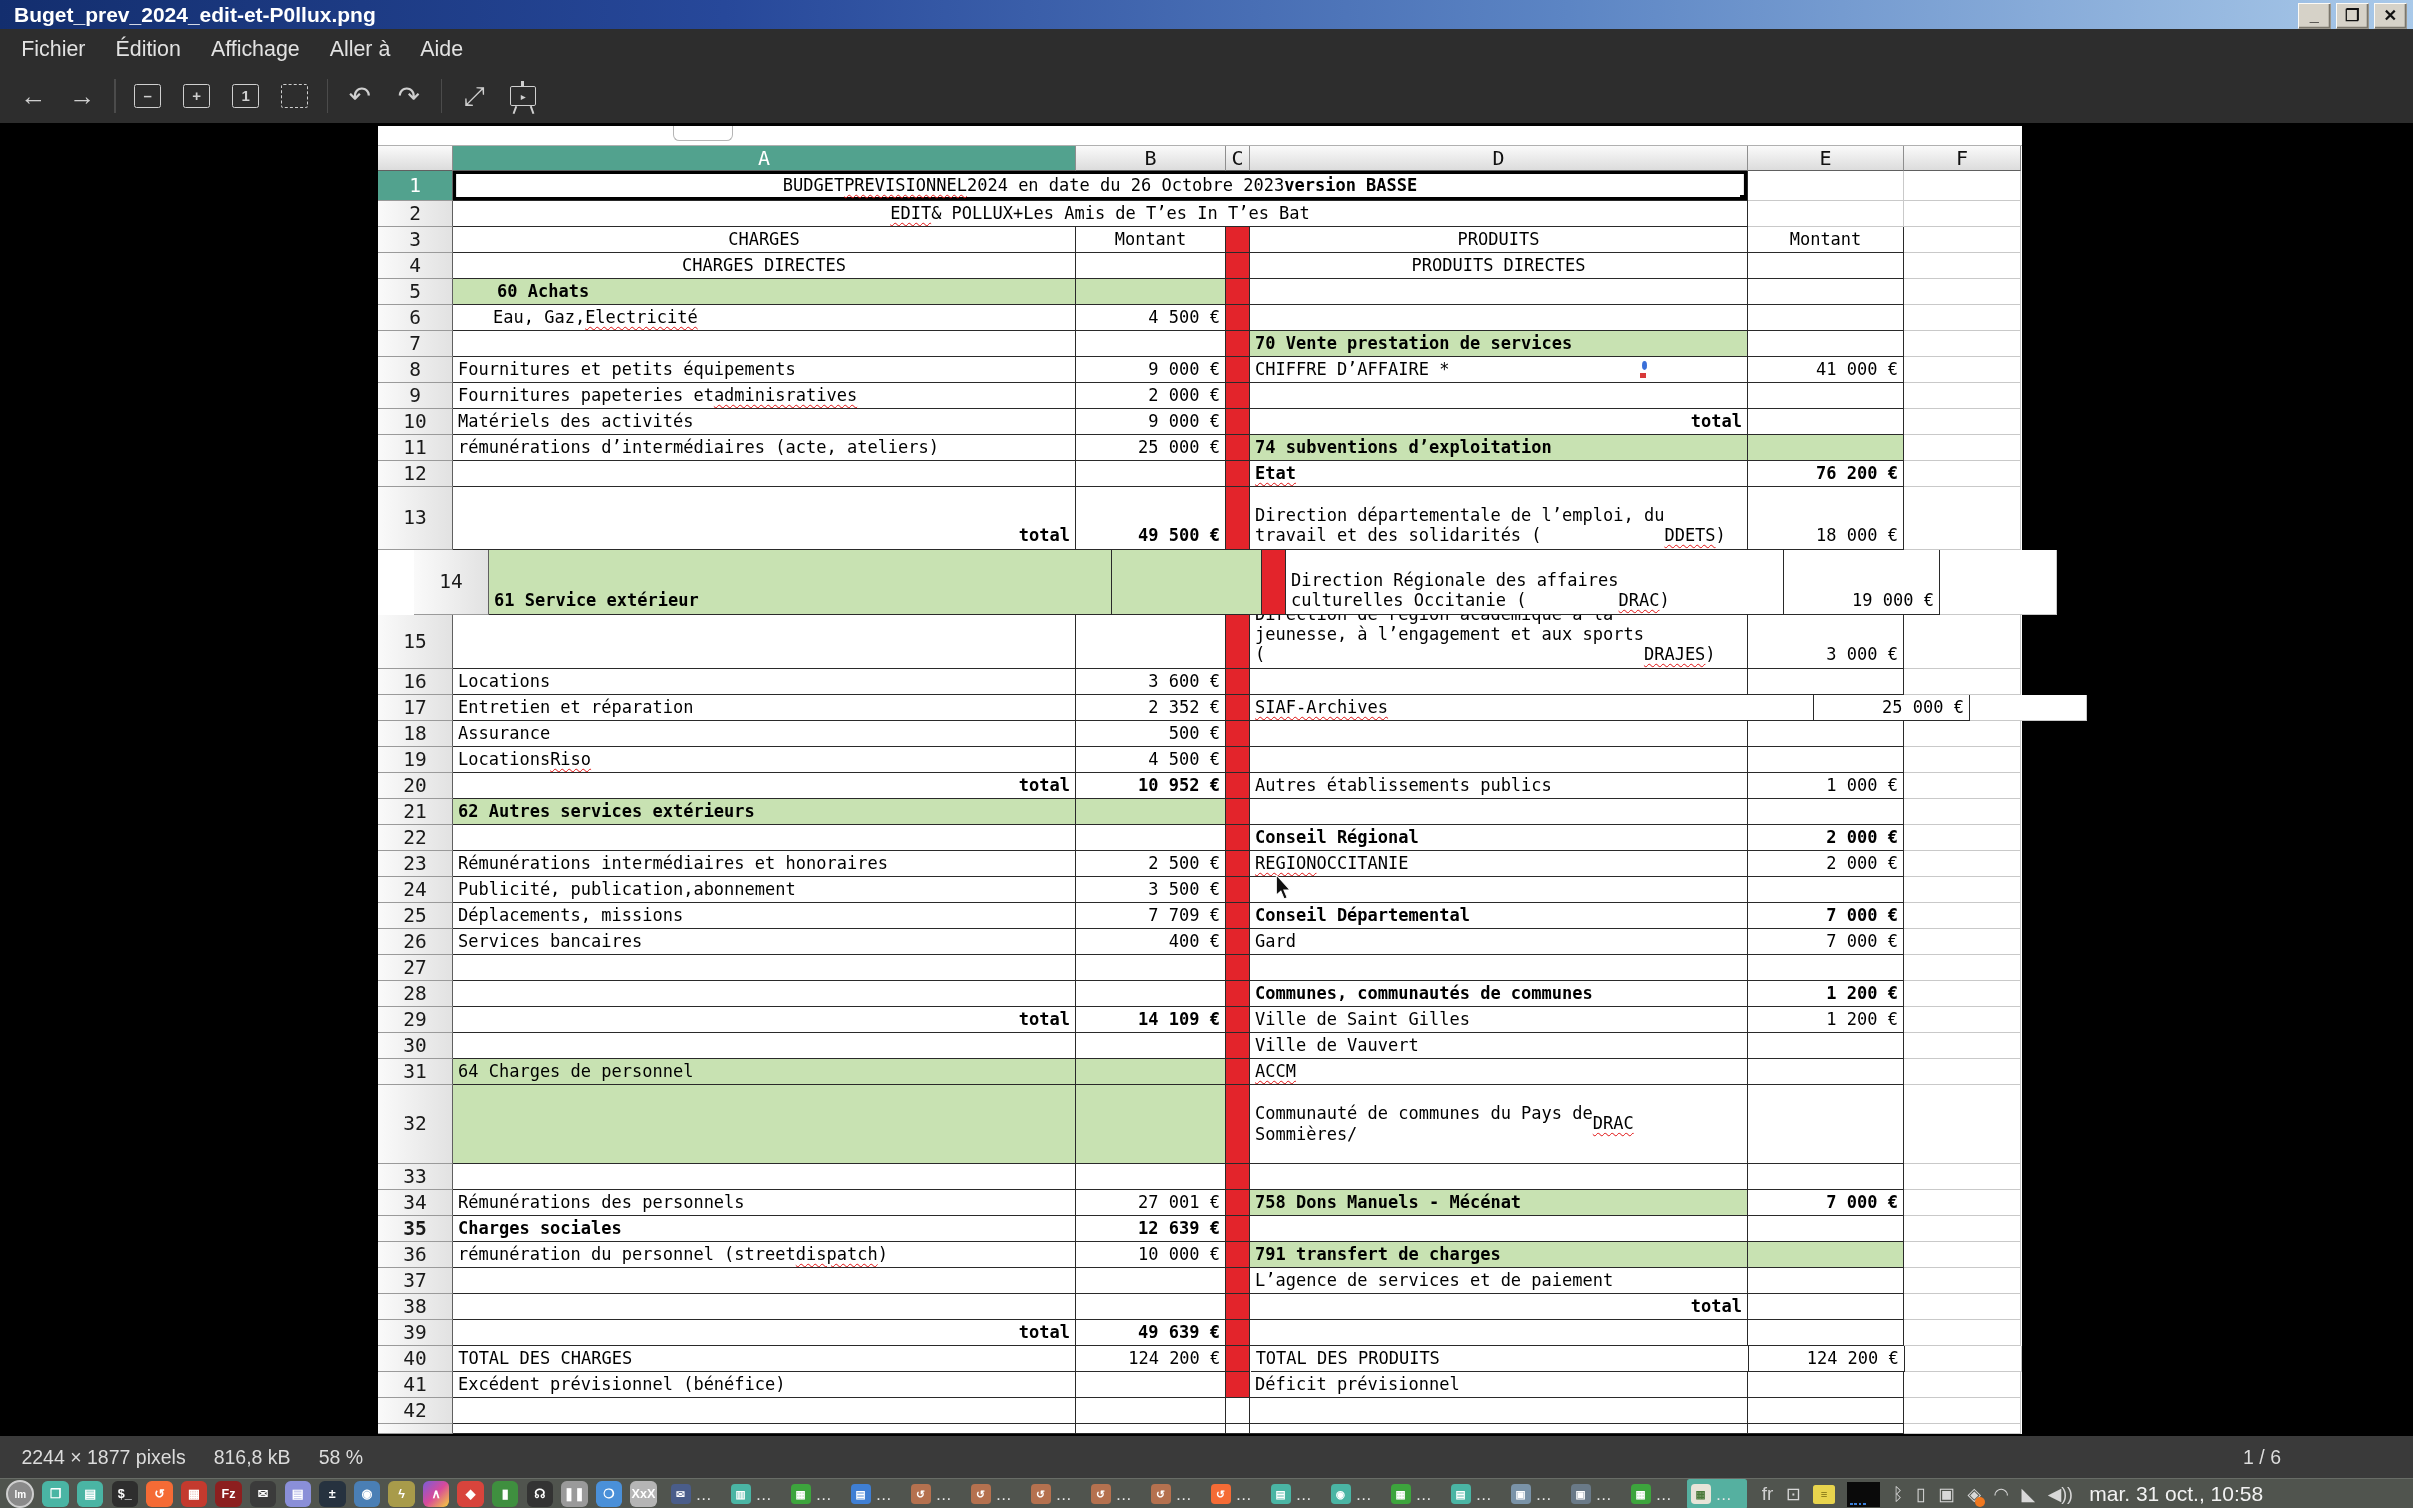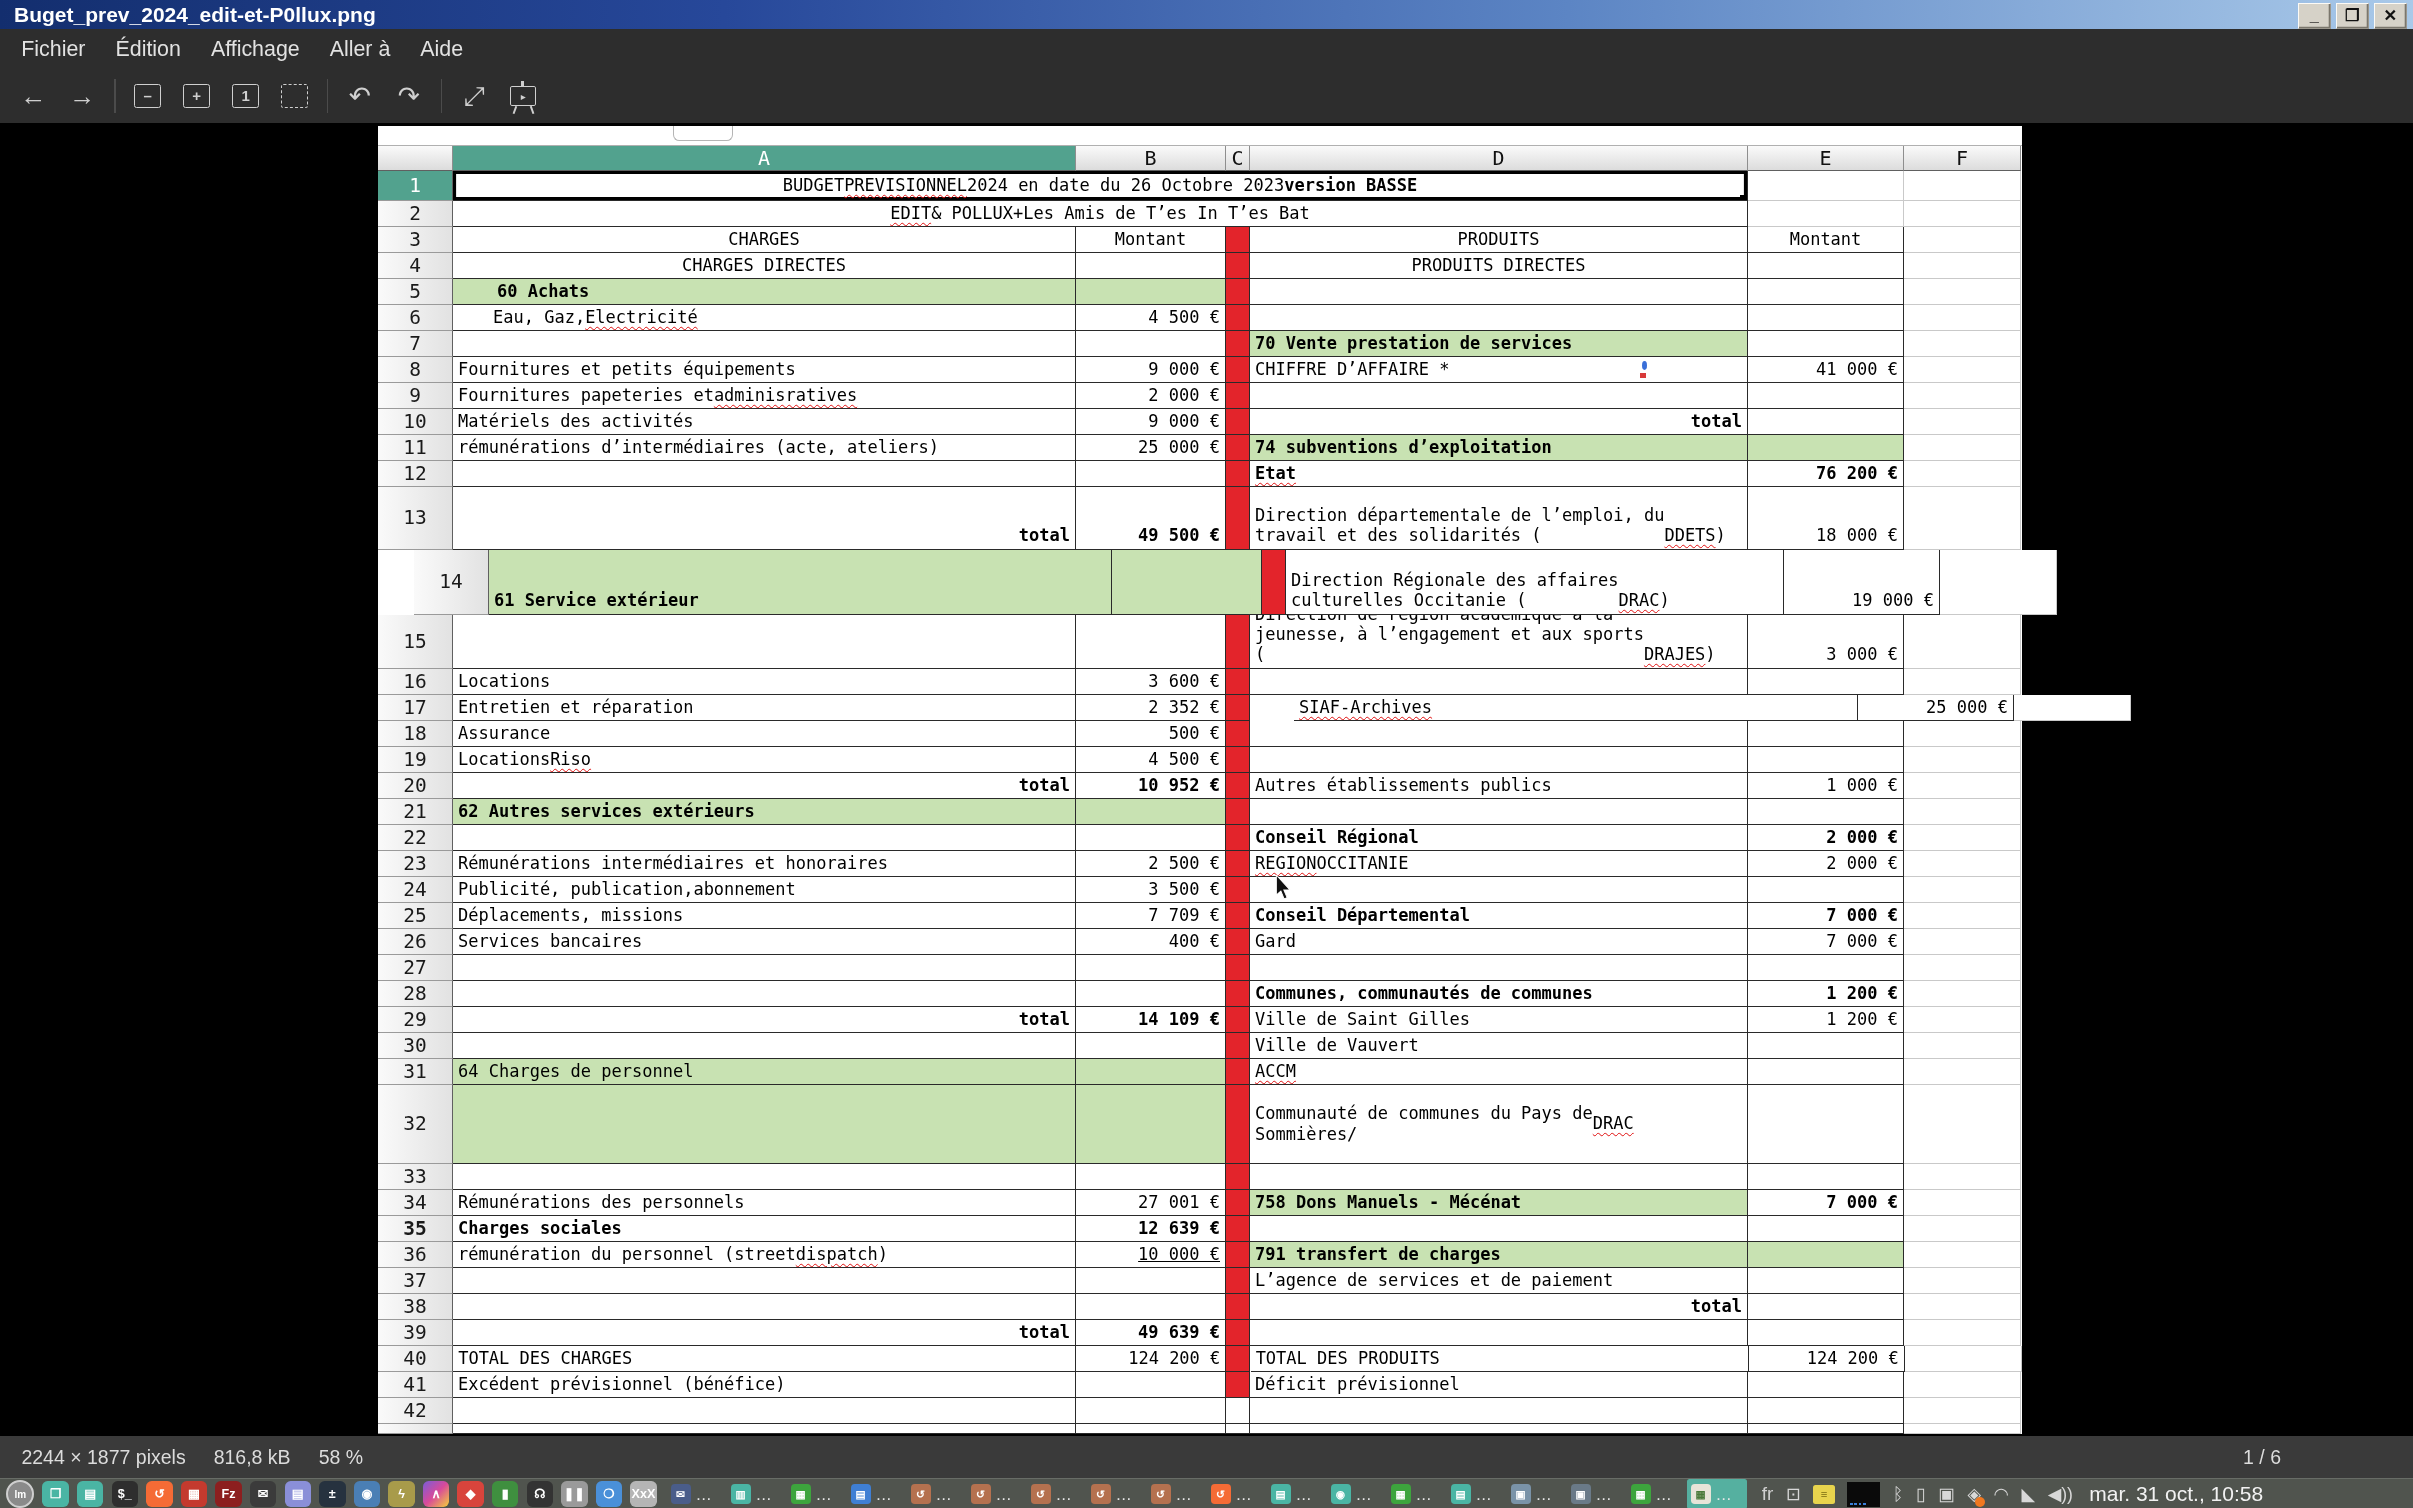--- a/index.html
+++ b/index.html
@@ -299,21 +299,21 @@
           <div class="cell red" style="width: 24px; height: 26px;"></div>
           <div class="cell " style="width: 498px; height: 26px;"></div>
           <div class="cell amt " style="width: 156px; height: 26px;"></div>
           <div class="cell fcol" style="width: 117px; height: 26px;"></div>
         </div>
         <div class="shrow" style="height: 26px;">
           <div class="numcell" style="height: 26px;">17</div>
           <div class="cell " style="width: 623px; height: 26px;">Entretien et réparation</div>
           <div class="cell amt " style="width: 150px; height: 26px;">2 352 €</div>
           <div class="cell red" style="width: 24px; height: 26px;"></div>
-          <div class="cell " style="width: 564px; height: 26px; margin-left: 44px;">
+          <div class="cell " style="width: 564px; height: 26px;">
             <span class="sq">SIAF-Archives</span>
           </div>
           <div class="cell amt " style="width: 156px; height: 26px;">25 000 €</div>
           <div class="cell fcol" style="width: 117px; height: 26px;"></div>
         </div>
         <div class="shrow" style="height: 26px;">
           <div class="numcell" style="height: 26px;">18</div>
           <div class="cell " style="width: 623px; height: 26px;">Assurance</div>
           <div class="cell amt " style="width: 150px; height: 26px;">500 €</div>
           <div class="cell red" style="width: 24px; height: 26px;"></div>
@@ -472,21 +472,21 @@
           <div class="cell " style="width: 623px; height: 26px;">Charges sociales</div>
           <div class="cell amt " style="width: 150px; height: 26px;">12 639 €</div>
           <div class="cell red" style="width: 24px; height: 26px;"></div>
           <div class="cell " style="width: 498px; height: 26px;"></div>
           <div class="cell amt " style="width: 156px; height: 26px;"></div>
           <div class="cell fcol" style="width: 117px; height: 26px;"></div>
         </div>
         <div class="shrow" style="height: 26px;">
           <div class="numcell" style="height: 26px;">36</div>
           <div class="cell " style="width: 623px; height: 26px;">rémunération du personnel (street <span class="sq">dispatch</span>)</div>
-          <div class="cell amt " style="width: 150px; height: 26px; text-decoration: underline;">10 000 €</div>
+          <div class="cell amt " style="width: 150px; height: 26px;">10 000 €</div>
           <div class="cell red" style="width: 24px; height: 26px;"></div>
           <div class="cell bld grn" style="width: 498px; height: 26px;">791 transfert de charges</div>
           <div class="cell amt grn" style="width: 156px; height: 26px;"></div>
           <div class="cell fcol" style="width: 117px; height: 26px;"></div>
         </div>
         <div class="shrow" style="height: 26px;">
           <div class="numcell" style="height: 26px;">37</div>
           <div class="cell " style="width: 623px; height: 26px;"></div>
           <div class="cell amt " style="width: 150px; height: 26px;"></div>
           <div class="cell red" style="width: 24px; height: 26px;"></div>

